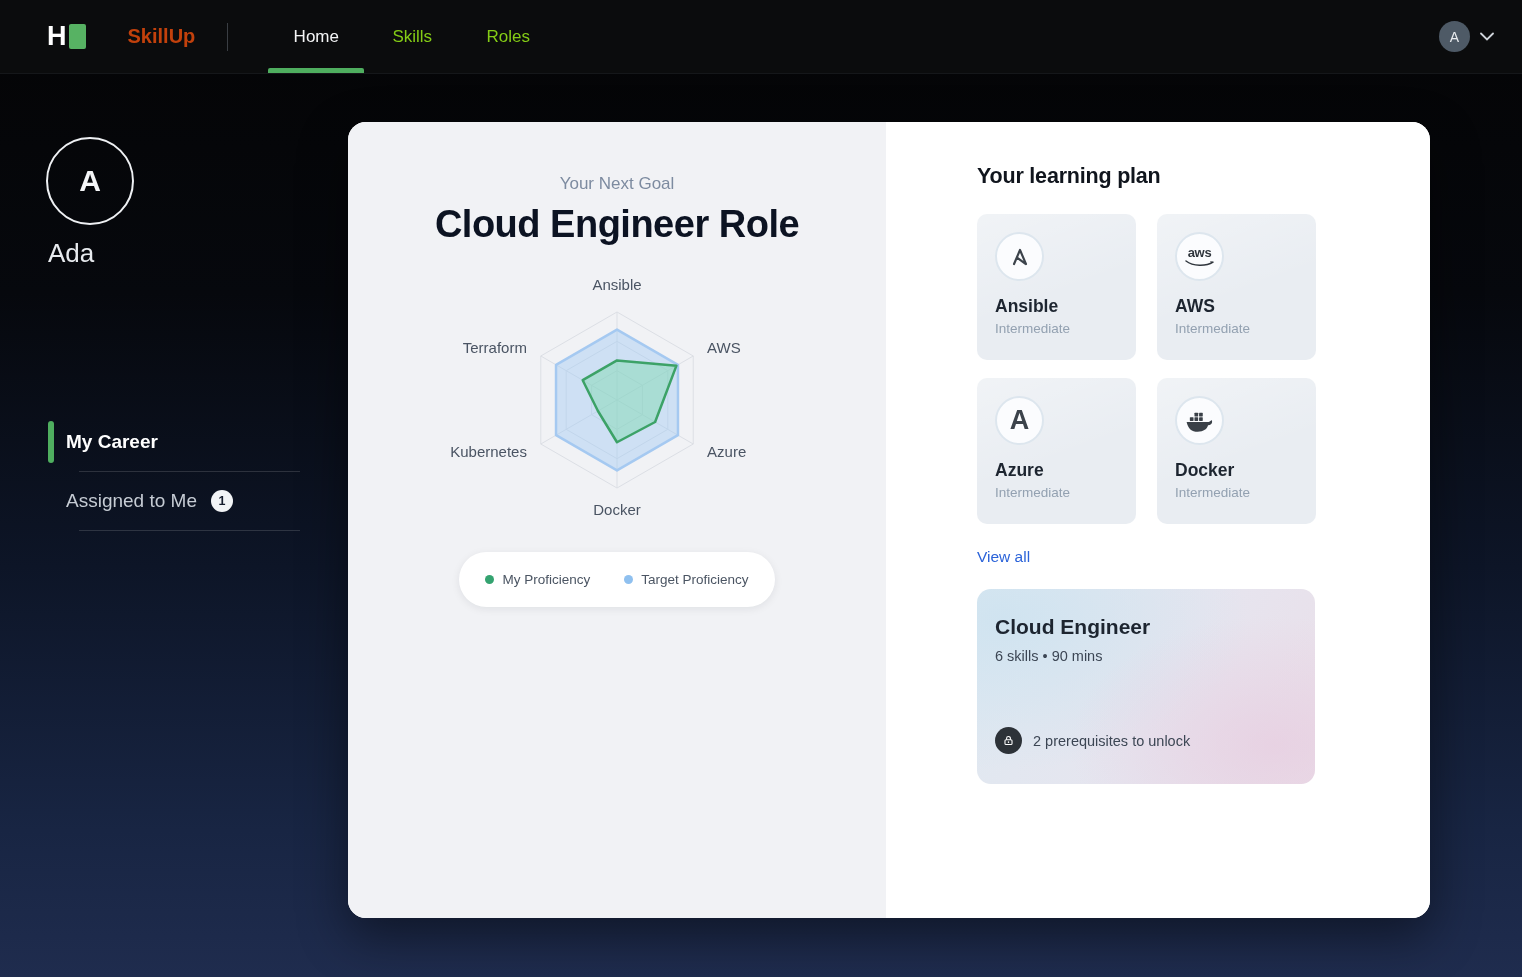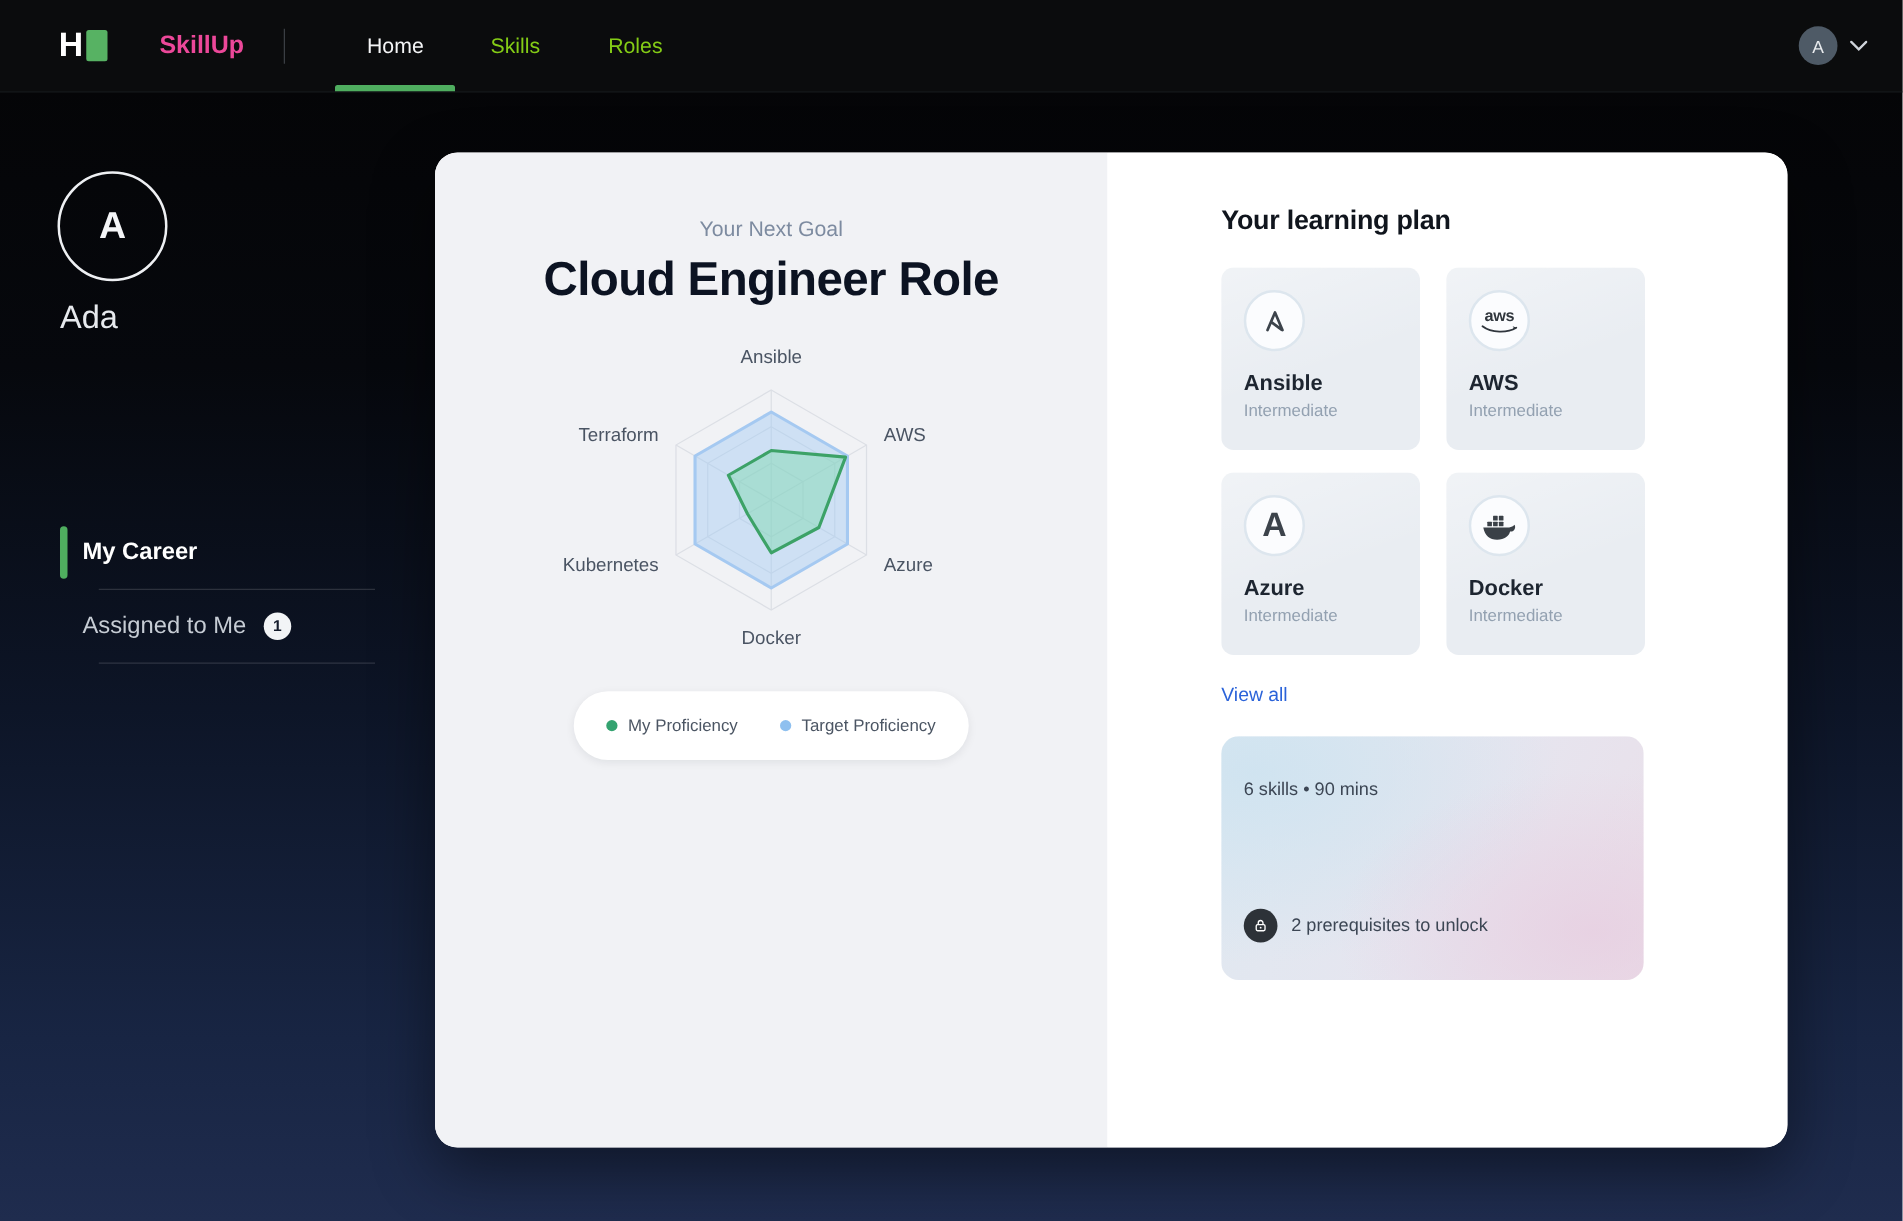--- a/index.html
+++ b/index.html
@@ -9,21 +9,21 @@
     background:linear-gradient(180deg,#040405 0%,#06080d 30%,#0d1527 58%,#182543 85%,#1f2c4e 100%);
     position:relative;
   }
 
   
   .topnav { position:absolute; top:0; left:0; width:100%; height:74px;
     background:#0b0c0d; display:flex; align-items:center; border-bottom:1px solid #15171a; }
   .brand-wrap { display:flex; align-items:center; margin-left:47px; }
   .logo-h { color:#fff; font-weight:700; font-size:27px; letter-spacing:-1px; }
   .logo-sq { width:17px; height:25px; background:#57b263; margin-left:3px; border-radius:2px; }
-  .brand-name { color:#ec4899; font-size:20px; font-weight:700; margin-left:42px; }
+  .brand-name { color:#c2410c; font-size:20px; font-weight:700; margin-left:42px; }
   .nav-divider { width:1px; height:28px; background:#3a3e43; margin-left:32px; }
   .nav-items { display:flex; align-items:stretch; height:100%; margin-left:40px; }
   .nav-item { position:relative; display:flex; align-items:center; justify-content:center;
     width:96px; font-size:17px; color:#84cc16; cursor:pointer; }
   .nav-item.active { color:#f4f5f6; }
   .nav-item.active::after { content:""; position:absolute; bottom:0; left:0; width:100%; height:5px;
     background:#4fae5f; border-radius:2px 2px 0 0; }
   .nav-right { margin-left:auto; margin-right:28px; display:flex; align-items:center; gap:10px; }
   .nav-avatar { width:31px; height:31px; border-radius:50%; background:#4e5a66; color:#e8ebee;
     display:flex; align-items:center; justify-content:center; font-size:14px; }
@@ -230,20 +230,21 @@
         </div>
         <div class="plan-name">Docker</div>
         <div class="plan-level">Intermediate</div>
       </div>
     </div>
 
     <a class="view-all">View all</a>
 
 
     <div class="cert-card">
+      <div class="cert-name">Cloud Engineer</div>
       <div class="cert-meta">6 skills • 90 mins</div>
       <div class="cert-lock-row">
         <span class="lock-circle">
           <svg width="13" height="13" viewBox="0 0 24 24">
               <rect x="5.5" y="10.5" width="13" height="9" rx="2" fill="none" stroke="#ffffff" stroke-width="2"></rect>
               <path d="M8.5 10.5 V8 a3.5 3.5 0 0 1 7 0 v2.5" fill="none" stroke="#ffffff" stroke-width="2"></path>
               <circle cx="12" cy="15" r="1.4" fill="#ffffff"></circle>
             </svg>
         </span>
         <span class="cert-lock-text">2 prerequisites to unlock</span>

